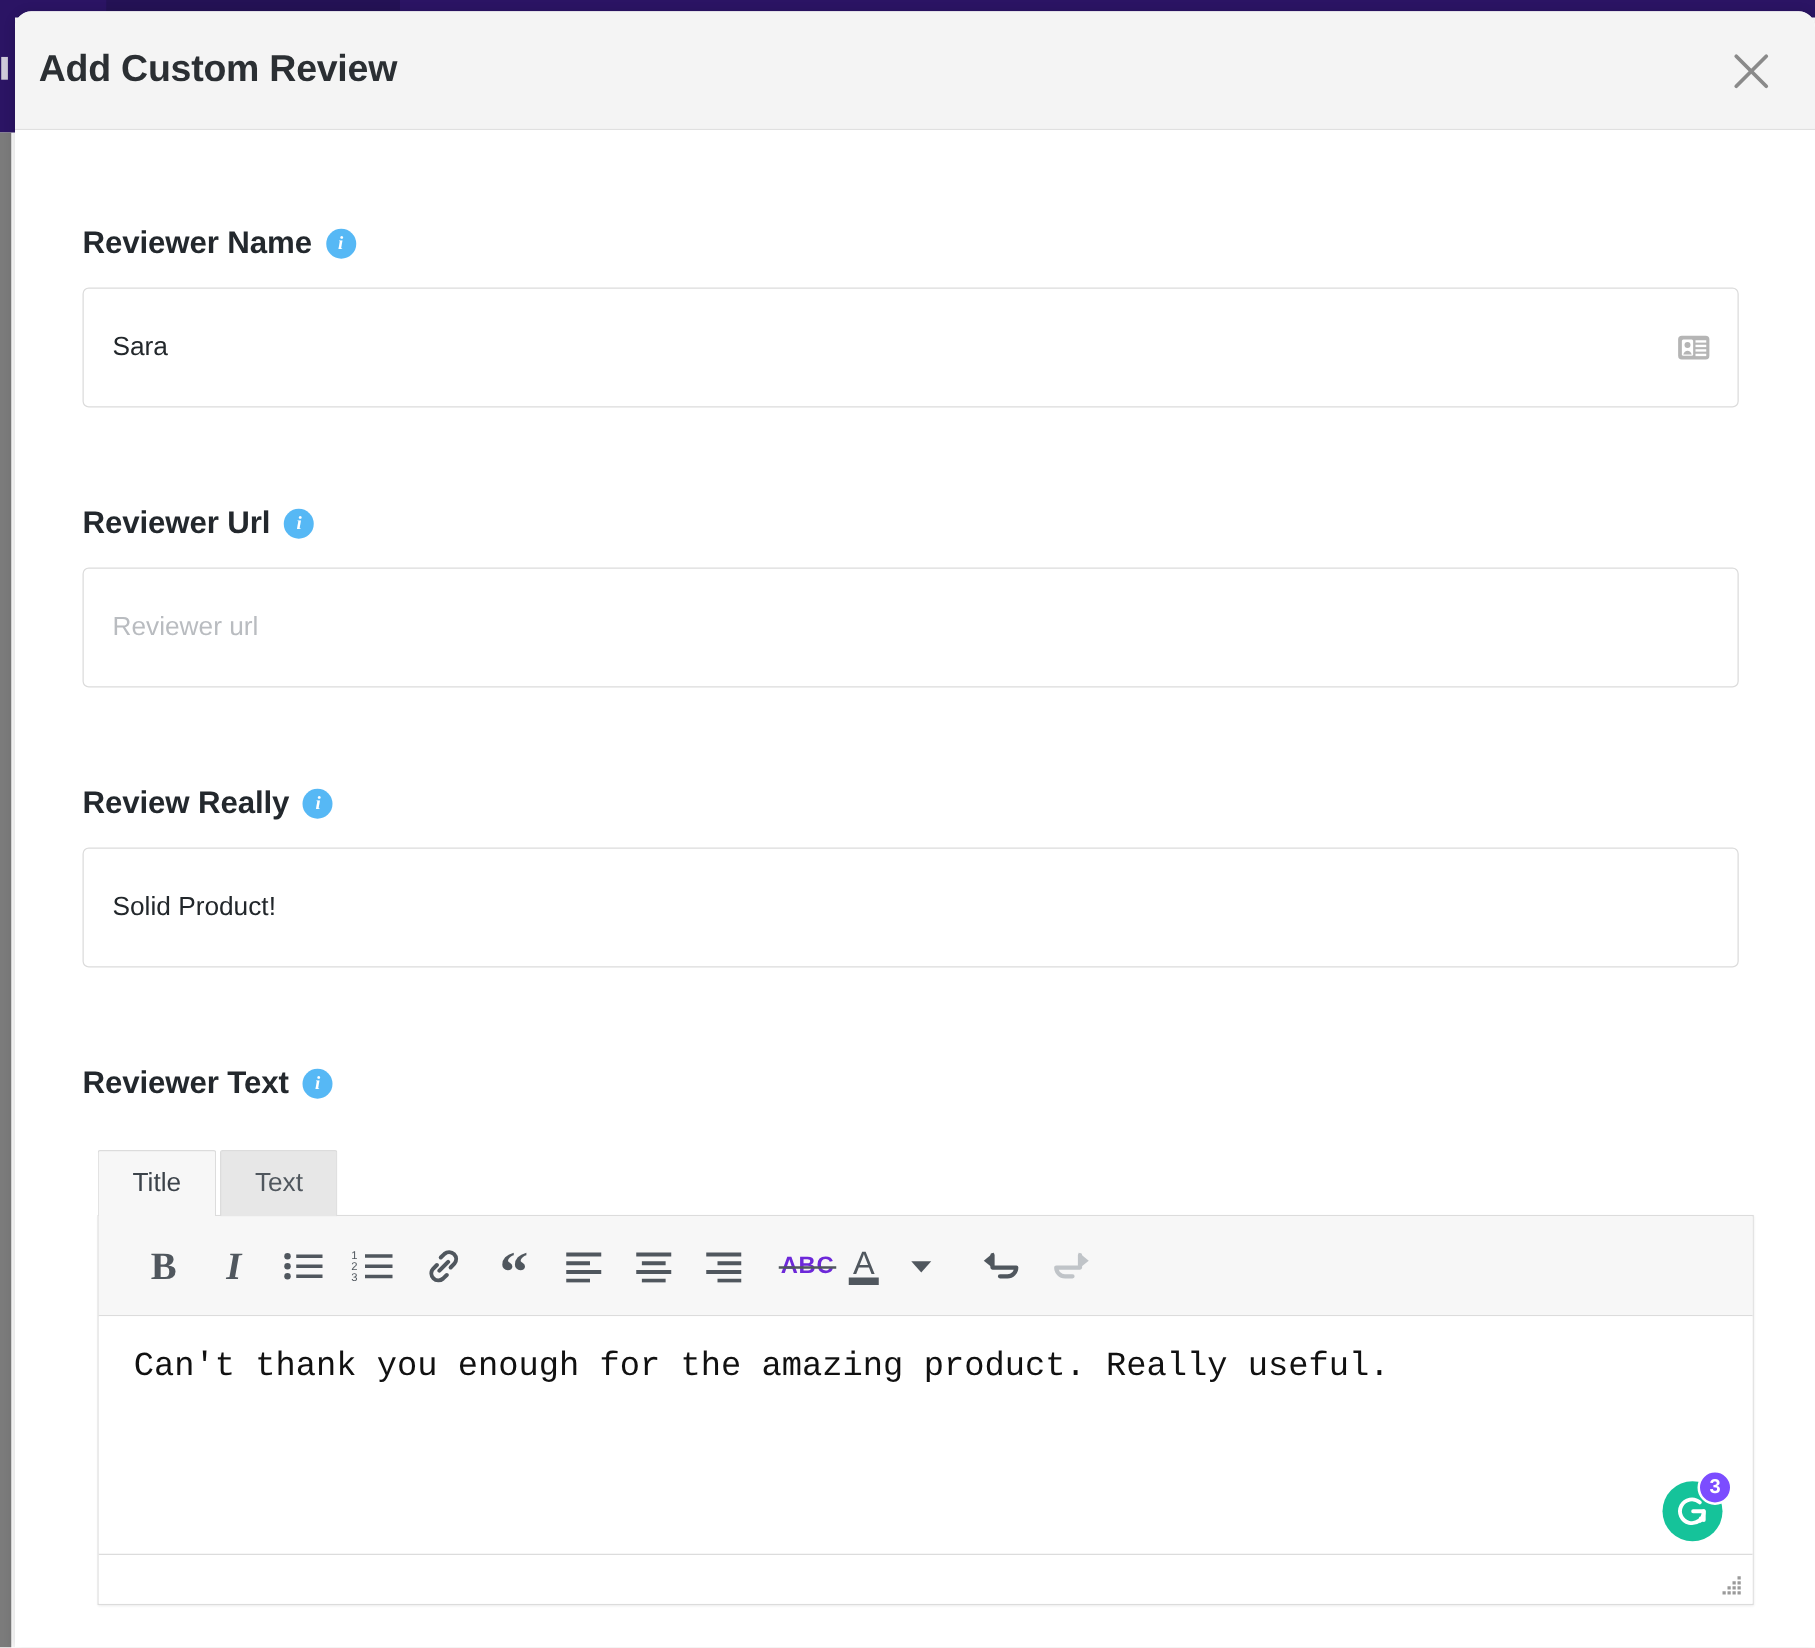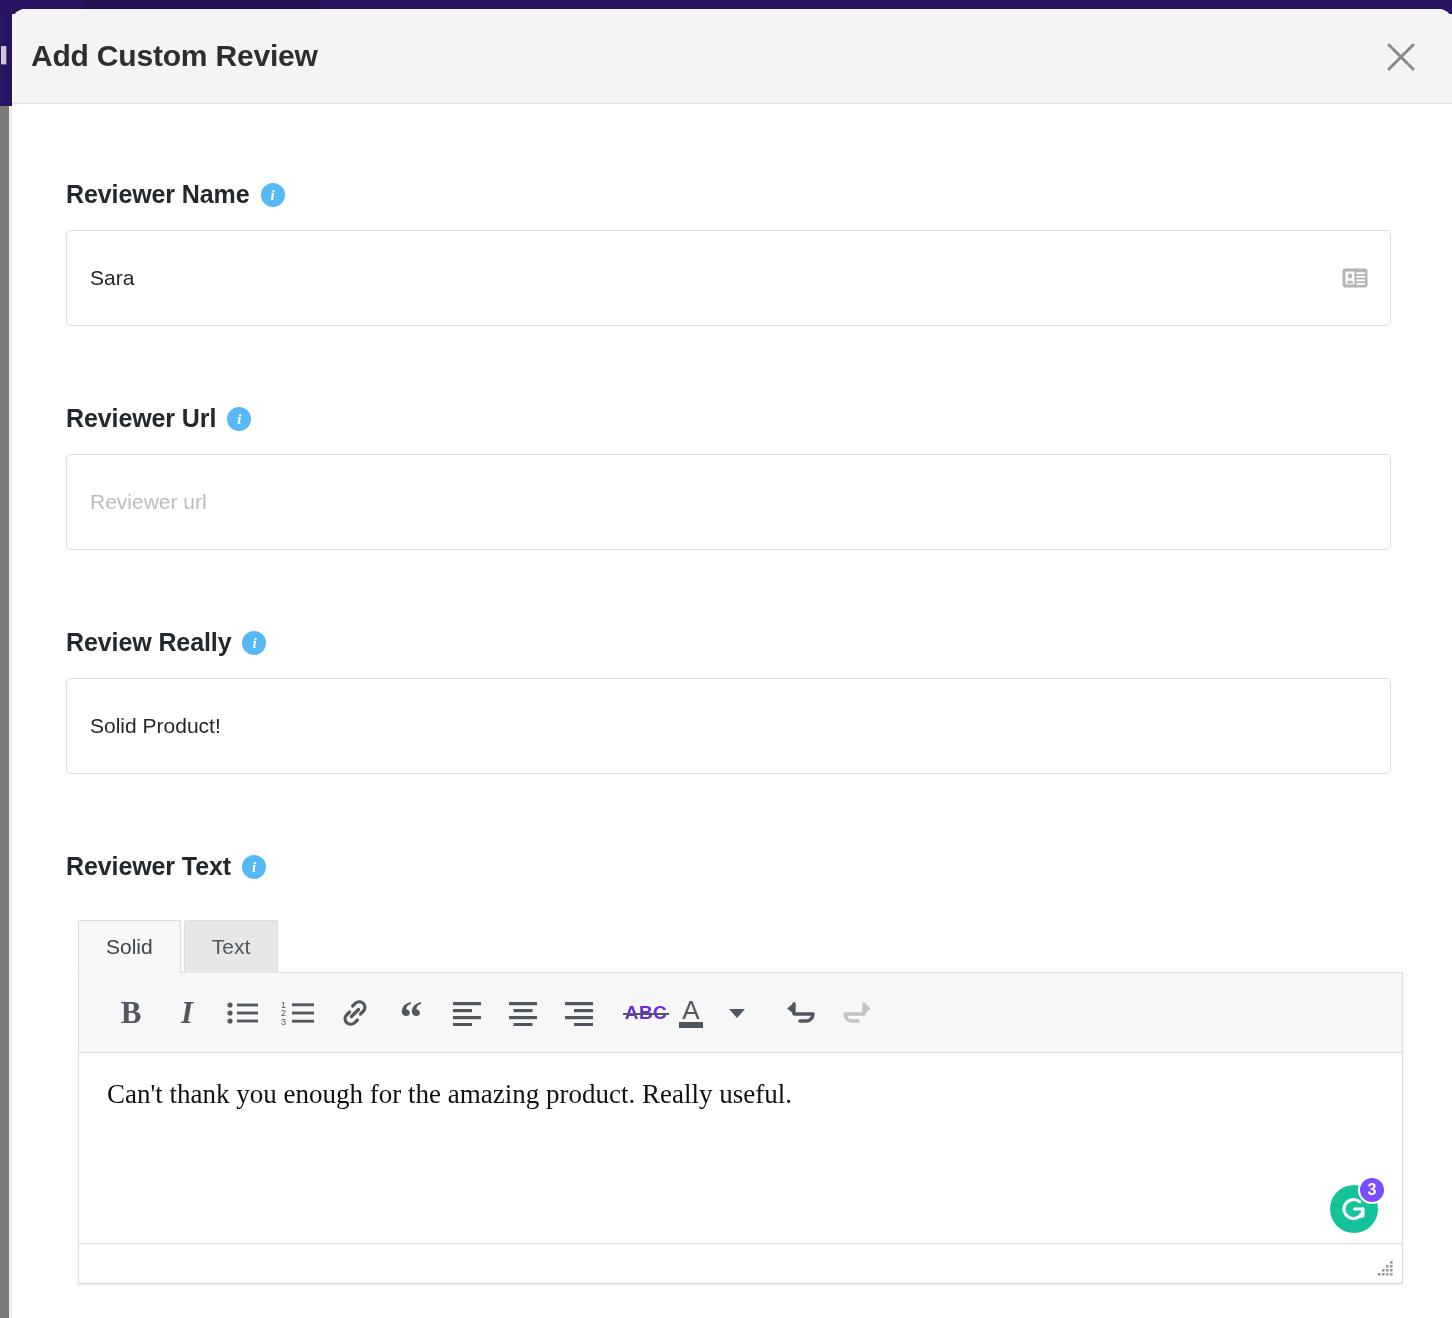--- a/index.html
+++ b/index.html
@@ -242,21 +242,21 @@
   }
 
   .editor-content {
     height: 190px;
     padding: 25px 28px 0 28px;
     position: relative;
     background: #ffffff;
   }
   .editor-content p {
     margin: 0;
-    font-family: Liberation Serif, serif;
+    font-family: Liberation Mono, monospace;
     font-size: 27px;
     color: #111111;
     line-height: 1.25;
   }
   .grammarly {
     position: absolute;
     right: 24px; bottom: 10px;
     width: 48px; height: 48px;
     cursor: pointer;
   }
@@ -366,21 +366,21 @@
       <div class="field" style="top:748px;">
         <div class="field-label">
           <span>Reviewer Text</span>
           <span class="info-icon">i</span>
         </div>
       </div>
 
       <div class="editor-wrap" style="top:813px;">
 
         <div class="editor-tabs">
-          <div class="editor-tab active">Solid</div>
+          <div class="editor-tab active">Title</div>
           <div class="editor-tab">Text</div>
         </div>
 
         <div class="editor-box">
 
           <div class="editor-toolbar">
 
             <div class="tb-btn">
               <span class="tb-bold">B</span>
             </div>

